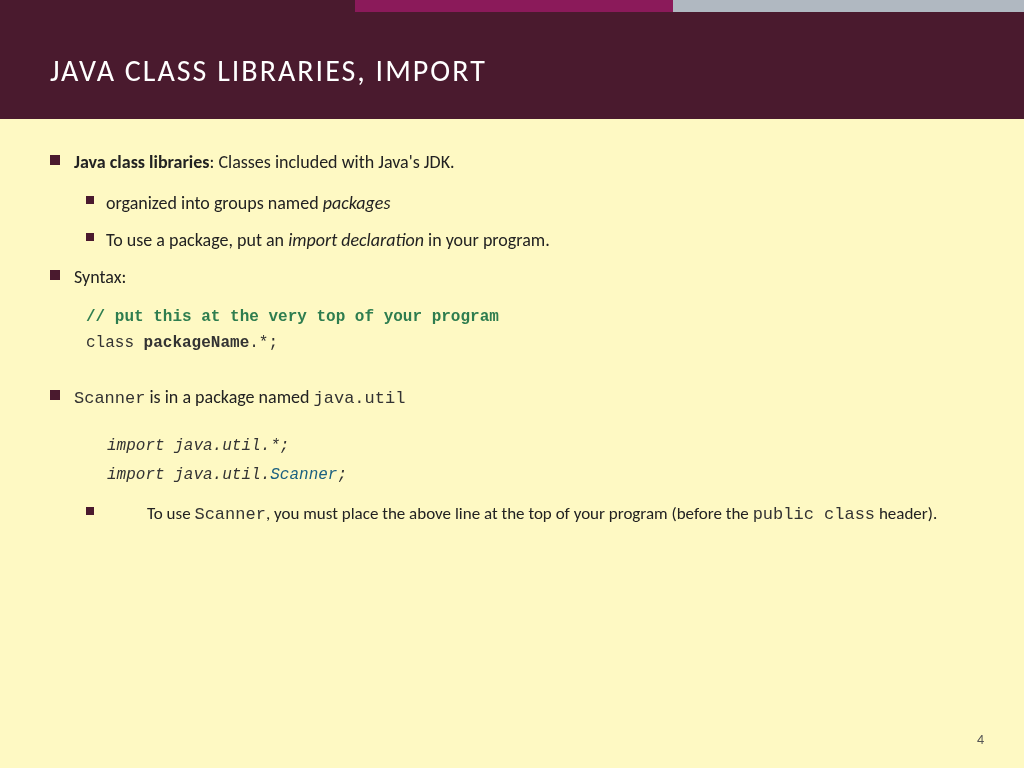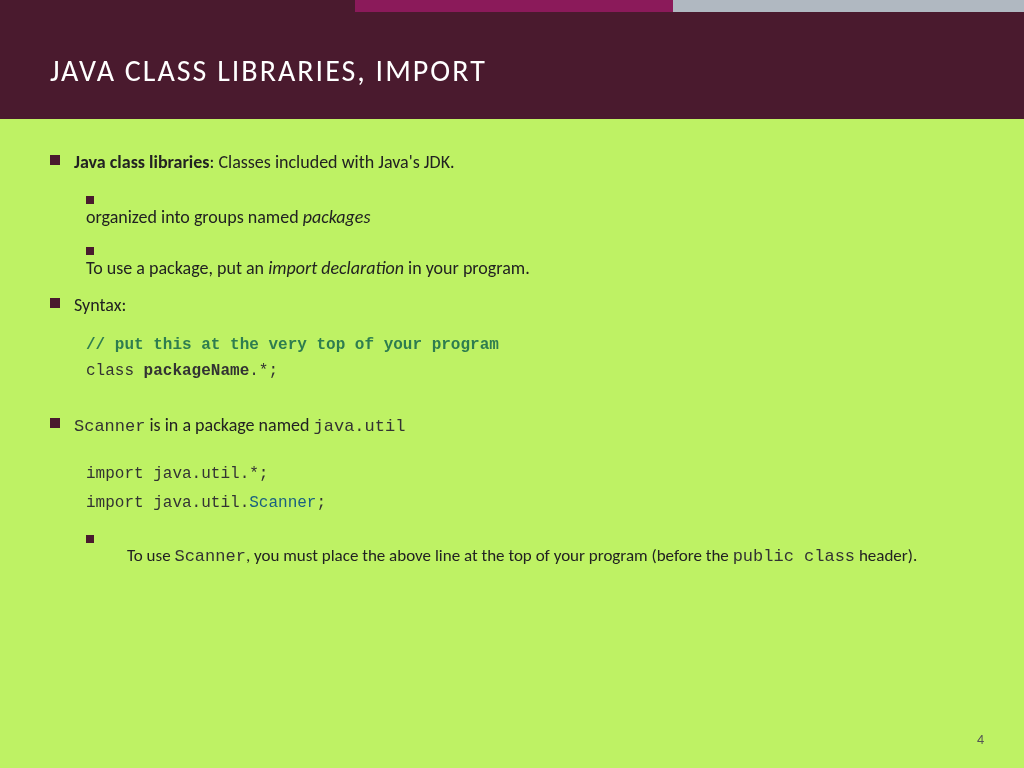--- a/index.html
+++ b/index.html
@@ -13,21 +13,21 @@
       height: 768px;
       background: #ffffff;
       font-family: 'Calibri', 'Segoe UI', Arial, sans-serif;
       font-size: 18px;
       overflow: hidden;
     }
 
     .slide {
       width: 1024px;
       height: 768px;
-      background: #bef264;
+      background: #fef9c3;
       position: relative;
     }
 
     
     .top-bars {
       display: flex;
       height: 12px;
       width: 100%;
     }
     .bar-dark { background: #4a1a2e; flex: 0 0 355px; }
@@ -92,21 +92,20 @@
     
     .sub-bullets {
       margin-left: 36px;
       margin-bottom: 10px;
     }
 
     .sub-bullet-item {
       display: flex;
       align-items: flex-start;
       margin-bottom: 10px;
-      flex-direction: column;
     }
 
     
     .code-block {
       font-family: 'Courier New', Courier, monospace;
       font-size: 16px;
       margin-left: 36px;
       margin-bottom: 8px;
       line-height: 1.6;
     }
@@ -148,22 +147,23 @@
     
     .page-number {
       position: absolute;
       bottom: 20px;
       right: 40px;
       font-size: 14px;
       color: #555555;
     }
 
     .scanner-line {
-      margin-left: 36px;
+      margin-left: 57px;
       margin-bottom: 4px;
+      font-style: italic;
     }
 
     .last-bullet-text {
       font-size: 17px;
       color: #222222;
       line-height: 1.5;
       margin-left: 41px;
     }
   </style>
 </head>

